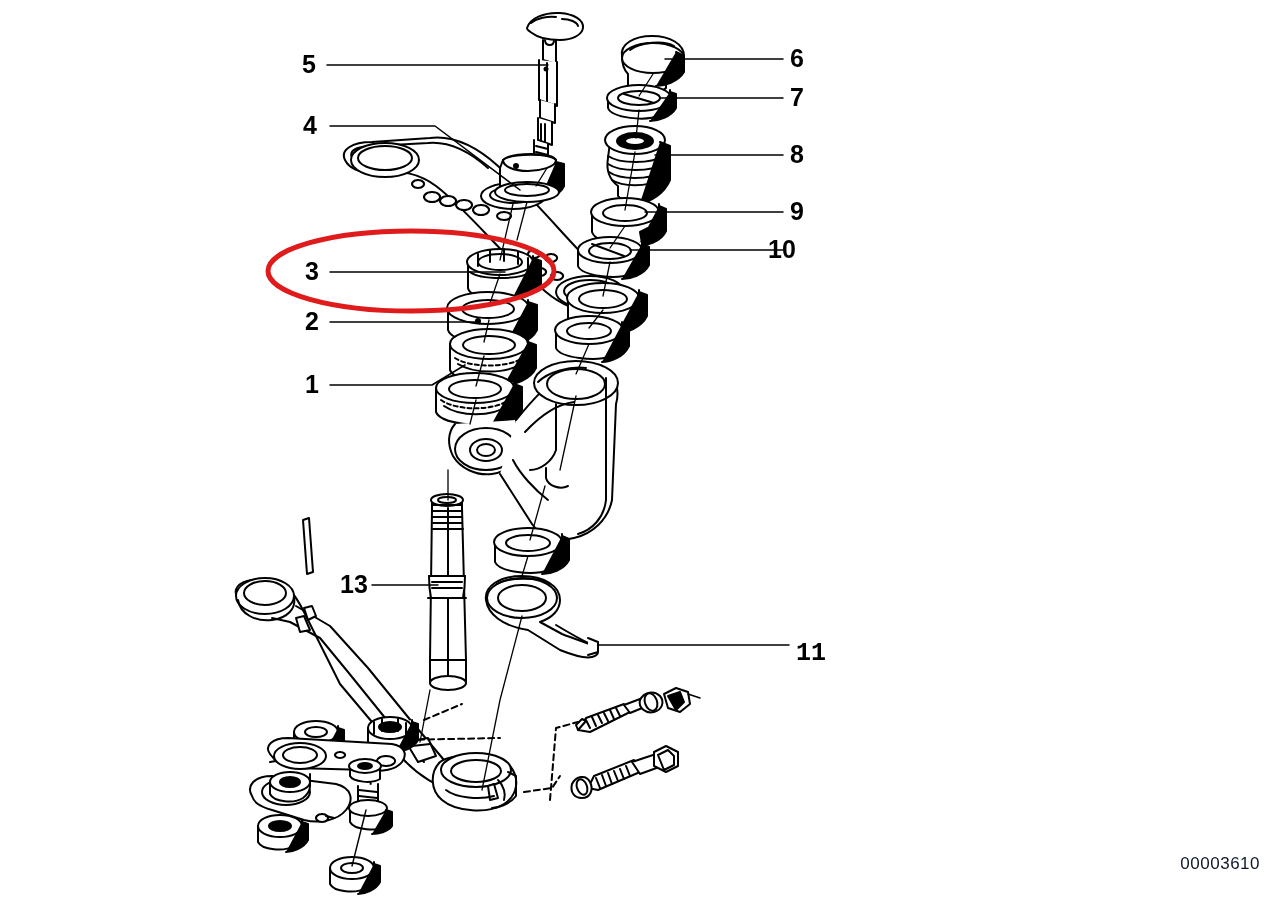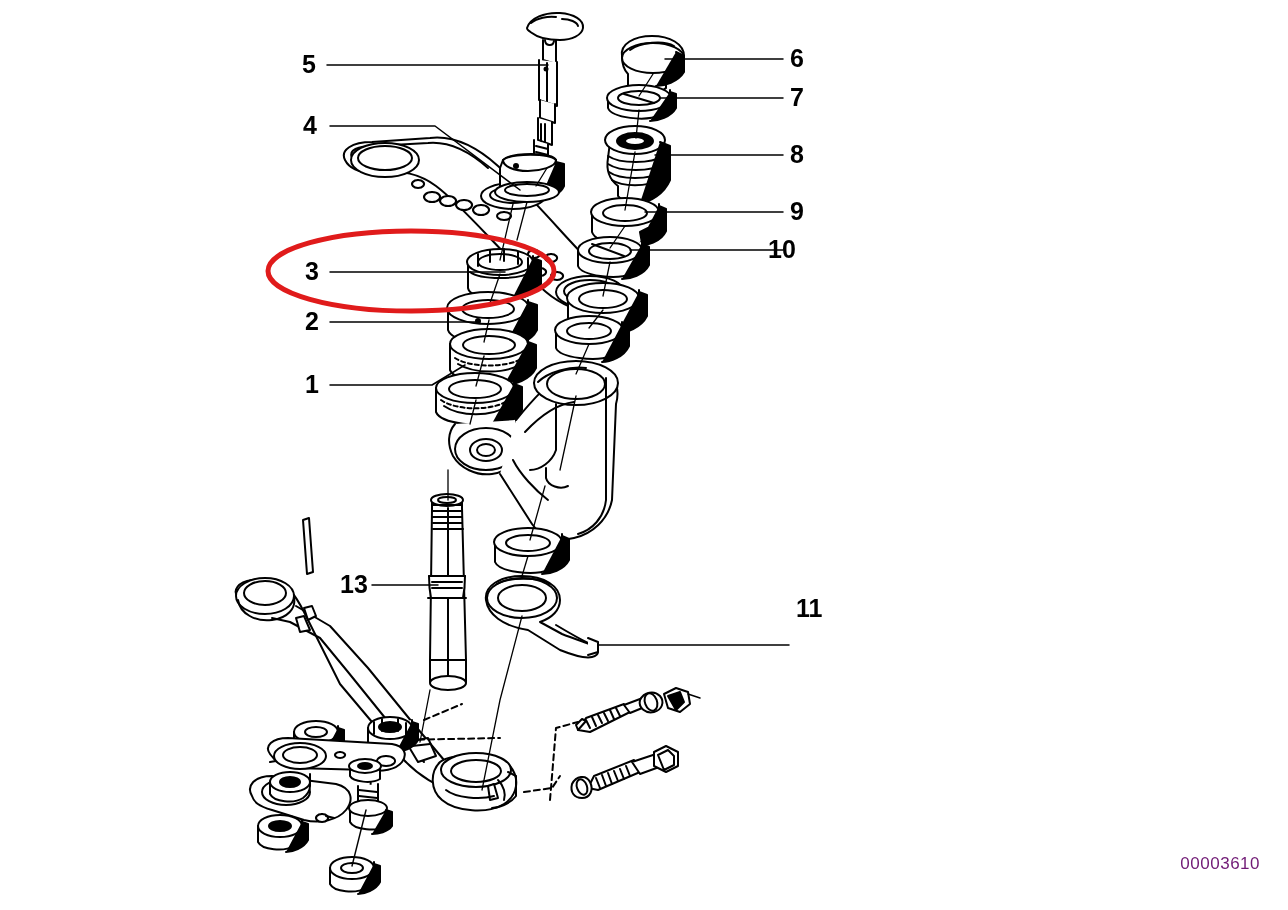--- a/index.html
+++ b/index.html
@@ -34,21 +34,21 @@
     line-height: 1;
     white-space: nowrap;
   }
   #part-number {
     position: absolute;
     right: 28px;
     bottom: 36px;
     font-family: "Liberation Sans", sans-serif;
     font-size: 17px;
     letter-spacing: 0.5px;
-    color: #701a75;
+    color: #0f172a;
     white-space: nowrap;
   }
 </style>
 </head>
 <body>
 
 <div id="page">
 
   <svg id="diagram-svg" viewBox="0 0 1288 910" xmlns="http://www.w3.org/2000/svg">
 
@@ -457,19 +457,19 @@
       <div class="callout-label" style="left: 305px; top: 372px;">1</div>
       <div class="callout-label" style="left: 305px; top: 309px;">2</div>
       <div class="callout-label" style="left: 305px; top: 259px;">3</div>
       <div class="callout-label" style="left: 303px; top: 113px;">4</div>
       <div class="callout-label" style="left: 302px; top: 52px;">5</div>
       <div class="callout-label" style="left: 790px; top: 46px;">6</div>
       <div class="callout-label" style="left: 790px; top: 85px;">7</div>
       <div class="callout-label" style="left: 790px; top: 142px;">8</div>
       <div class="callout-label" style="left: 790px; top: 199px;">9</div>
       <div class="callout-label" style="left: 768px; top: 237px;">10</div>
-      <div class="callout-label" style="left: 796px; top: 596px;">11</div>
+      <div class="callout-label" style="left: 796px; top: 641px; font-family: Liberation Mono, monospace;">11</div>
       <div class="callout-label" style="left: 340px; top: 572px;">13</div>
     </div>
 
   <div id="part-number">00003610</div>
 
 </div>
 
 </body></html>

